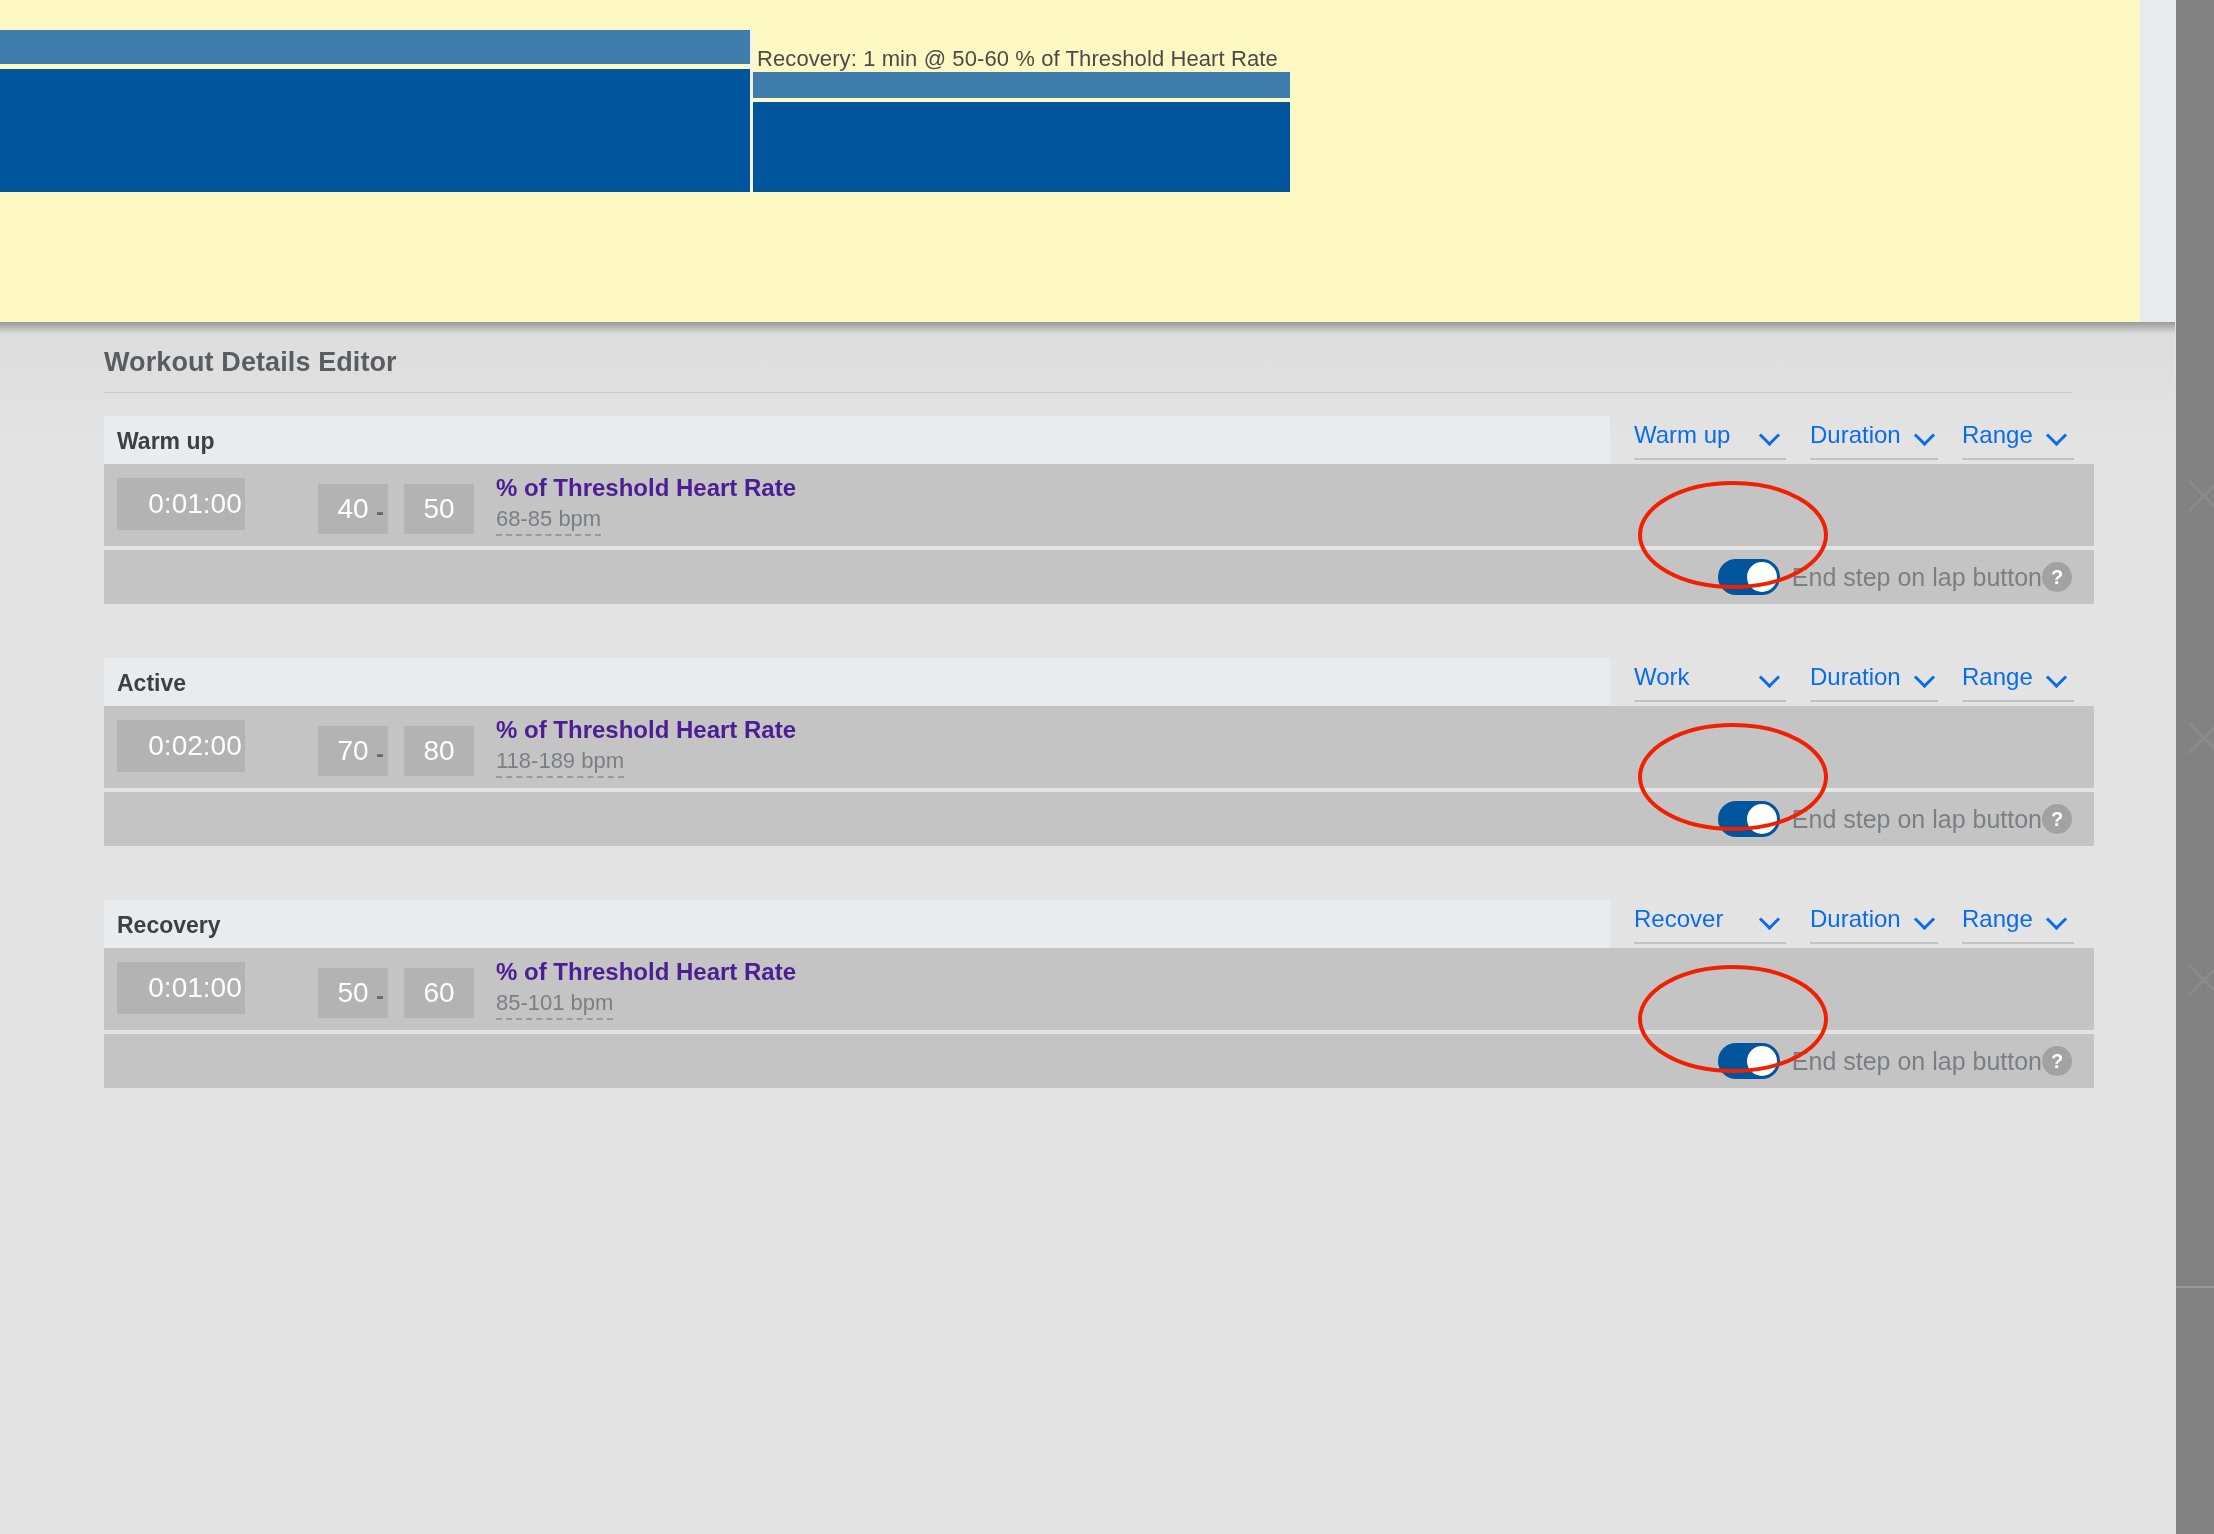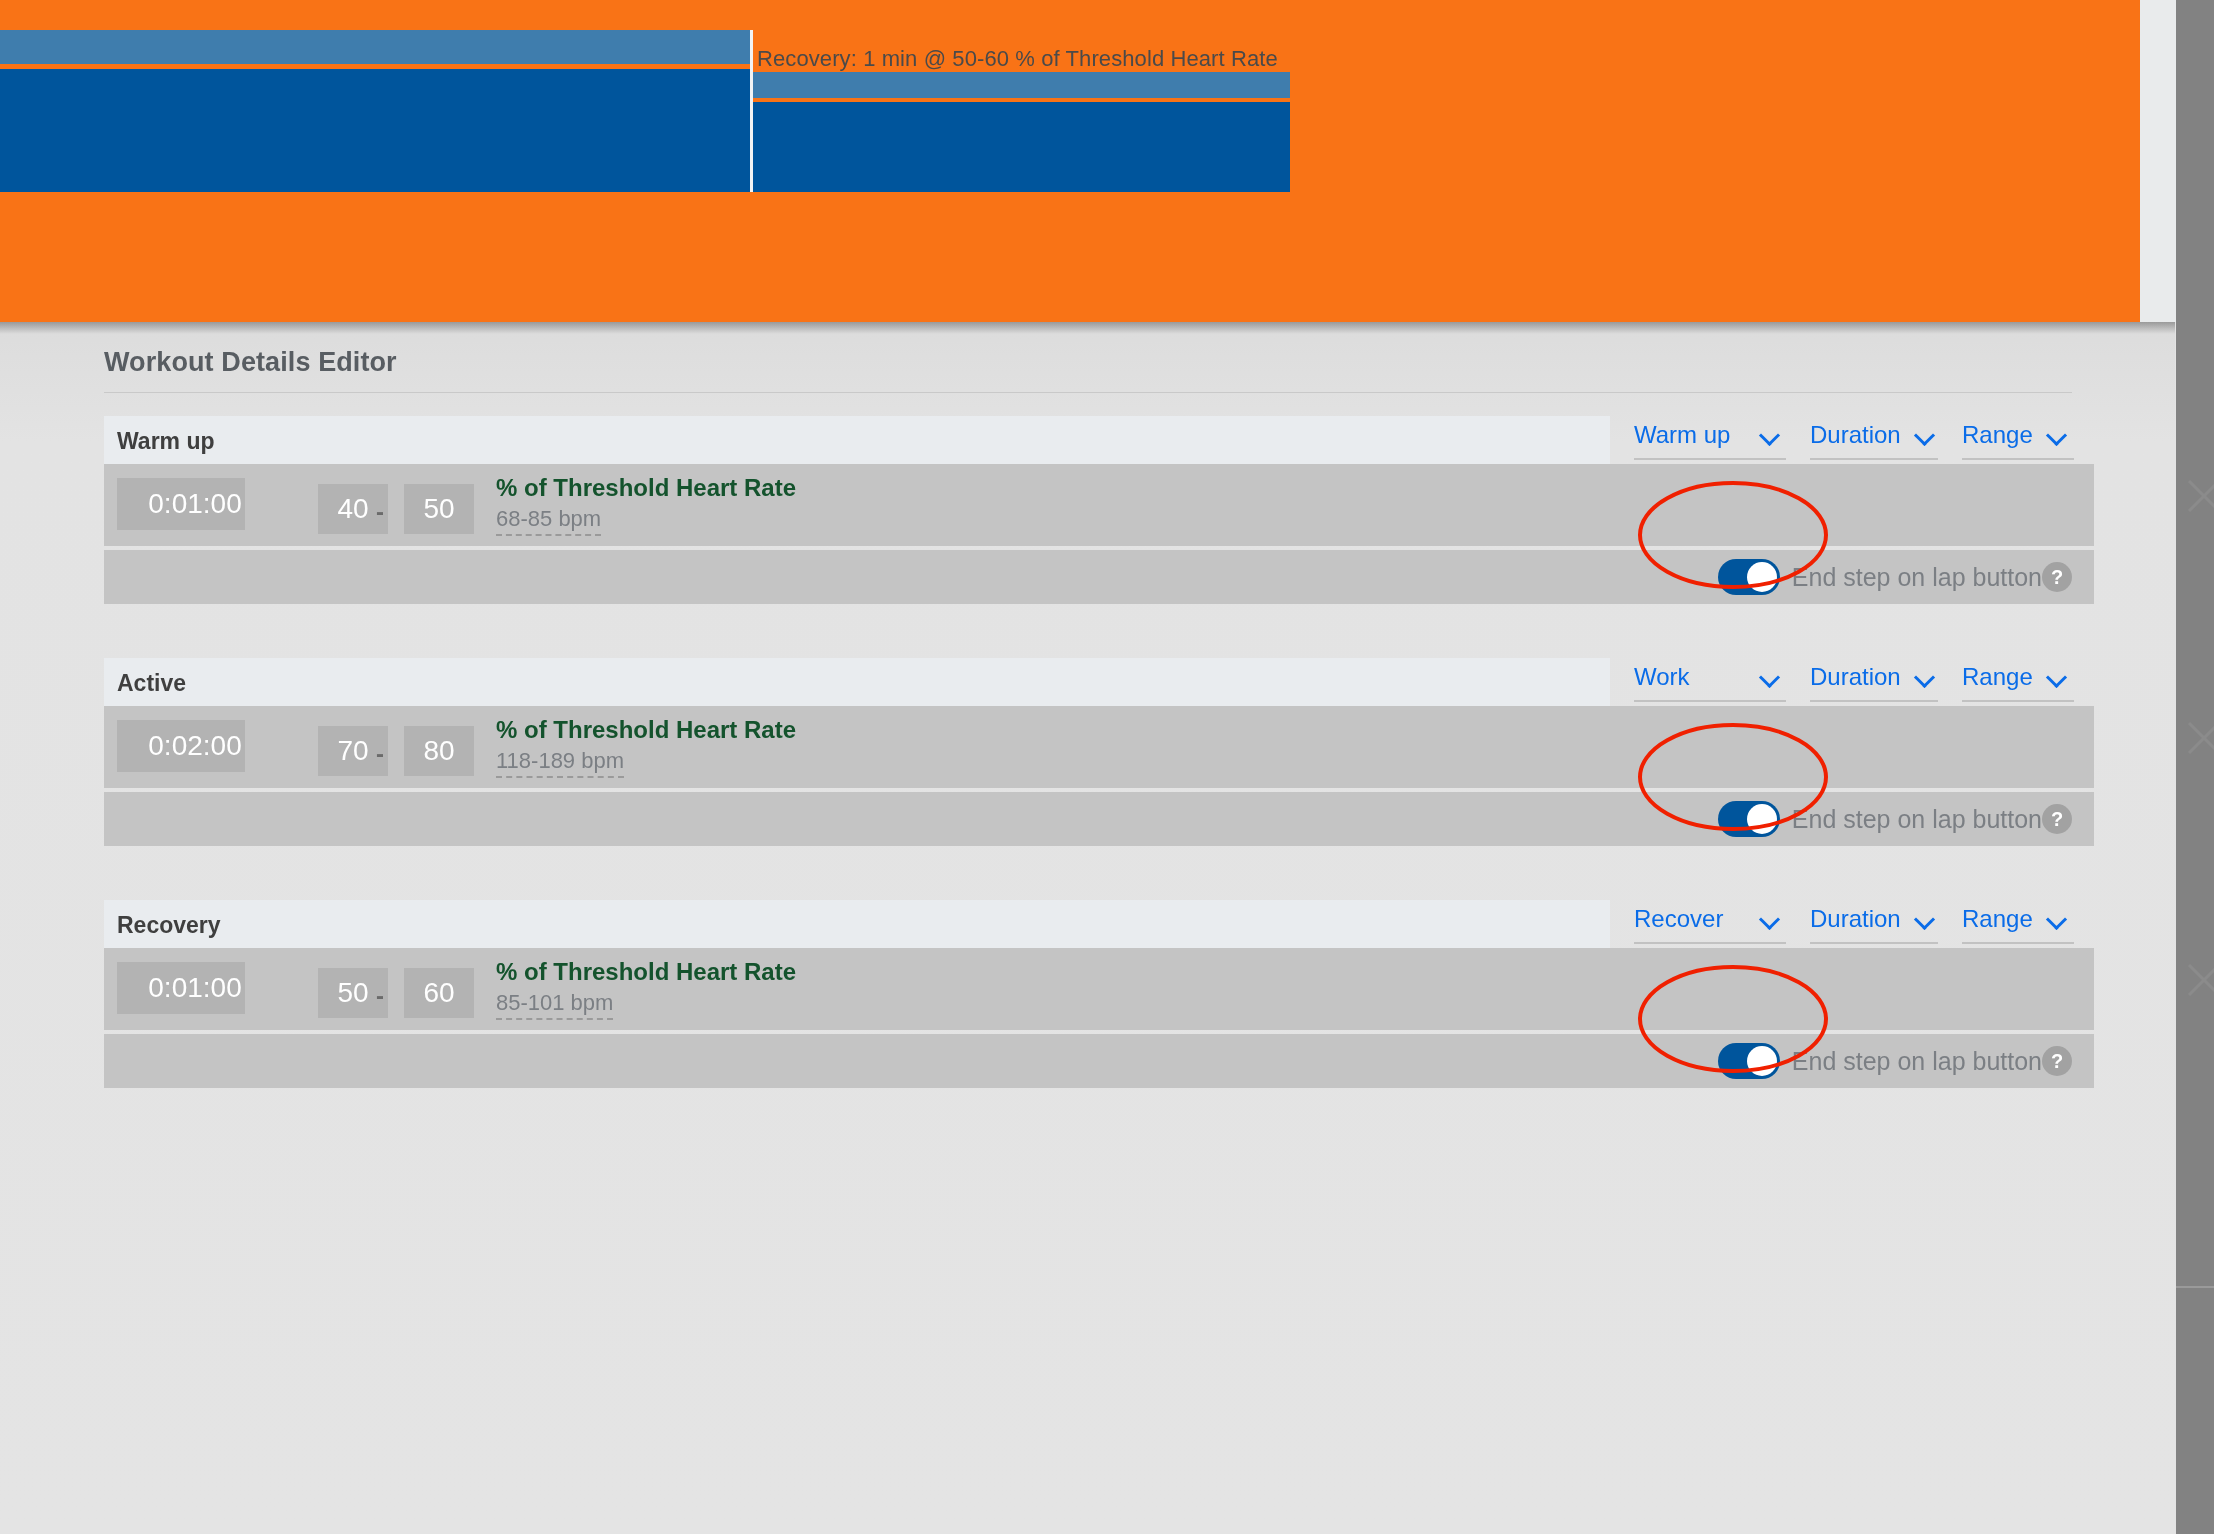--- a/index.html
+++ b/index.html
@@ -23,21 +23,21 @@
     overflow: hidden;
   }
 
   
   .chart-region {
     position: absolute;
     left: 0;
     top: 0;
     width: 2175px;
     height: 322px;
-    background: #f97316;
+    background: #fef9c3;
     overflow: hidden;
   }
 
   .bar {
     position: absolute;
     box-sizing: border-box;
   }
   .bar .bar-cap {
     position: absolute;
     left: 0;
@@ -292,21 +292,21 @@
     font-size: 24px;
     color: #6b6b6b;
     font-weight: bold;
   }
   .unit-main {
     position: absolute;
     left: 392px;
     top: 10px;
     font-size: 24px;
     font-weight: bold;
-    color: #14532d;
+    color: #4c1d95;
   }
   .unit-sub {
     position: absolute;
     left: 392px;
     top: 43px;
     font-size: 22px;
     color: #7b7f84;
     border-bottom: 2px dashed #9a9a9a;
     padding-bottom: 4px;
     line-height: 1.05;

